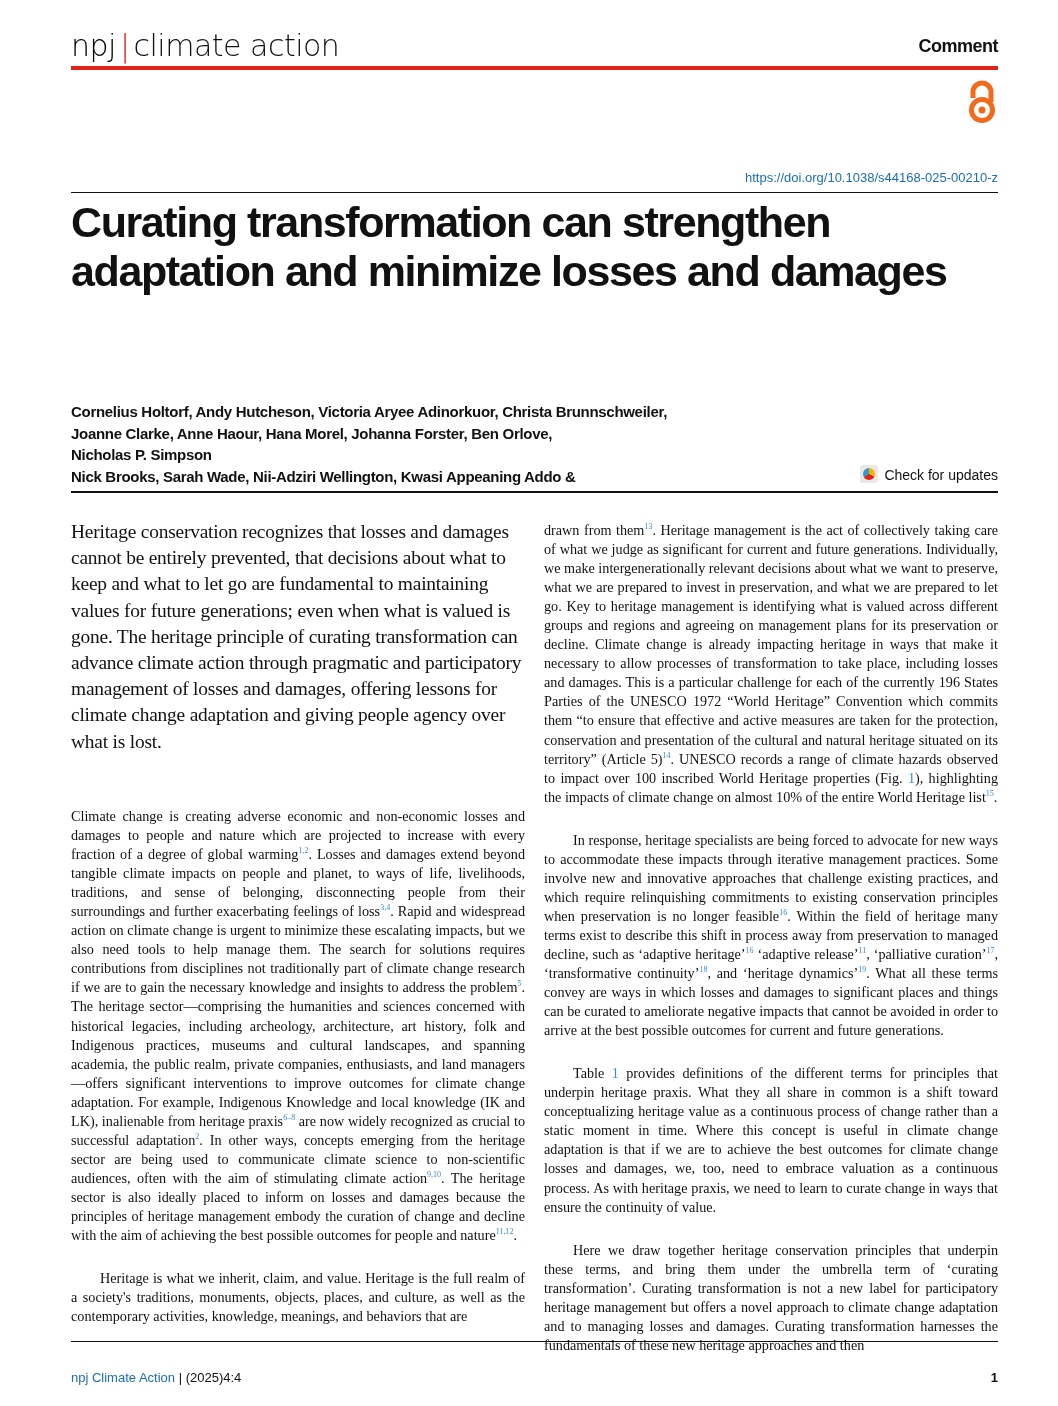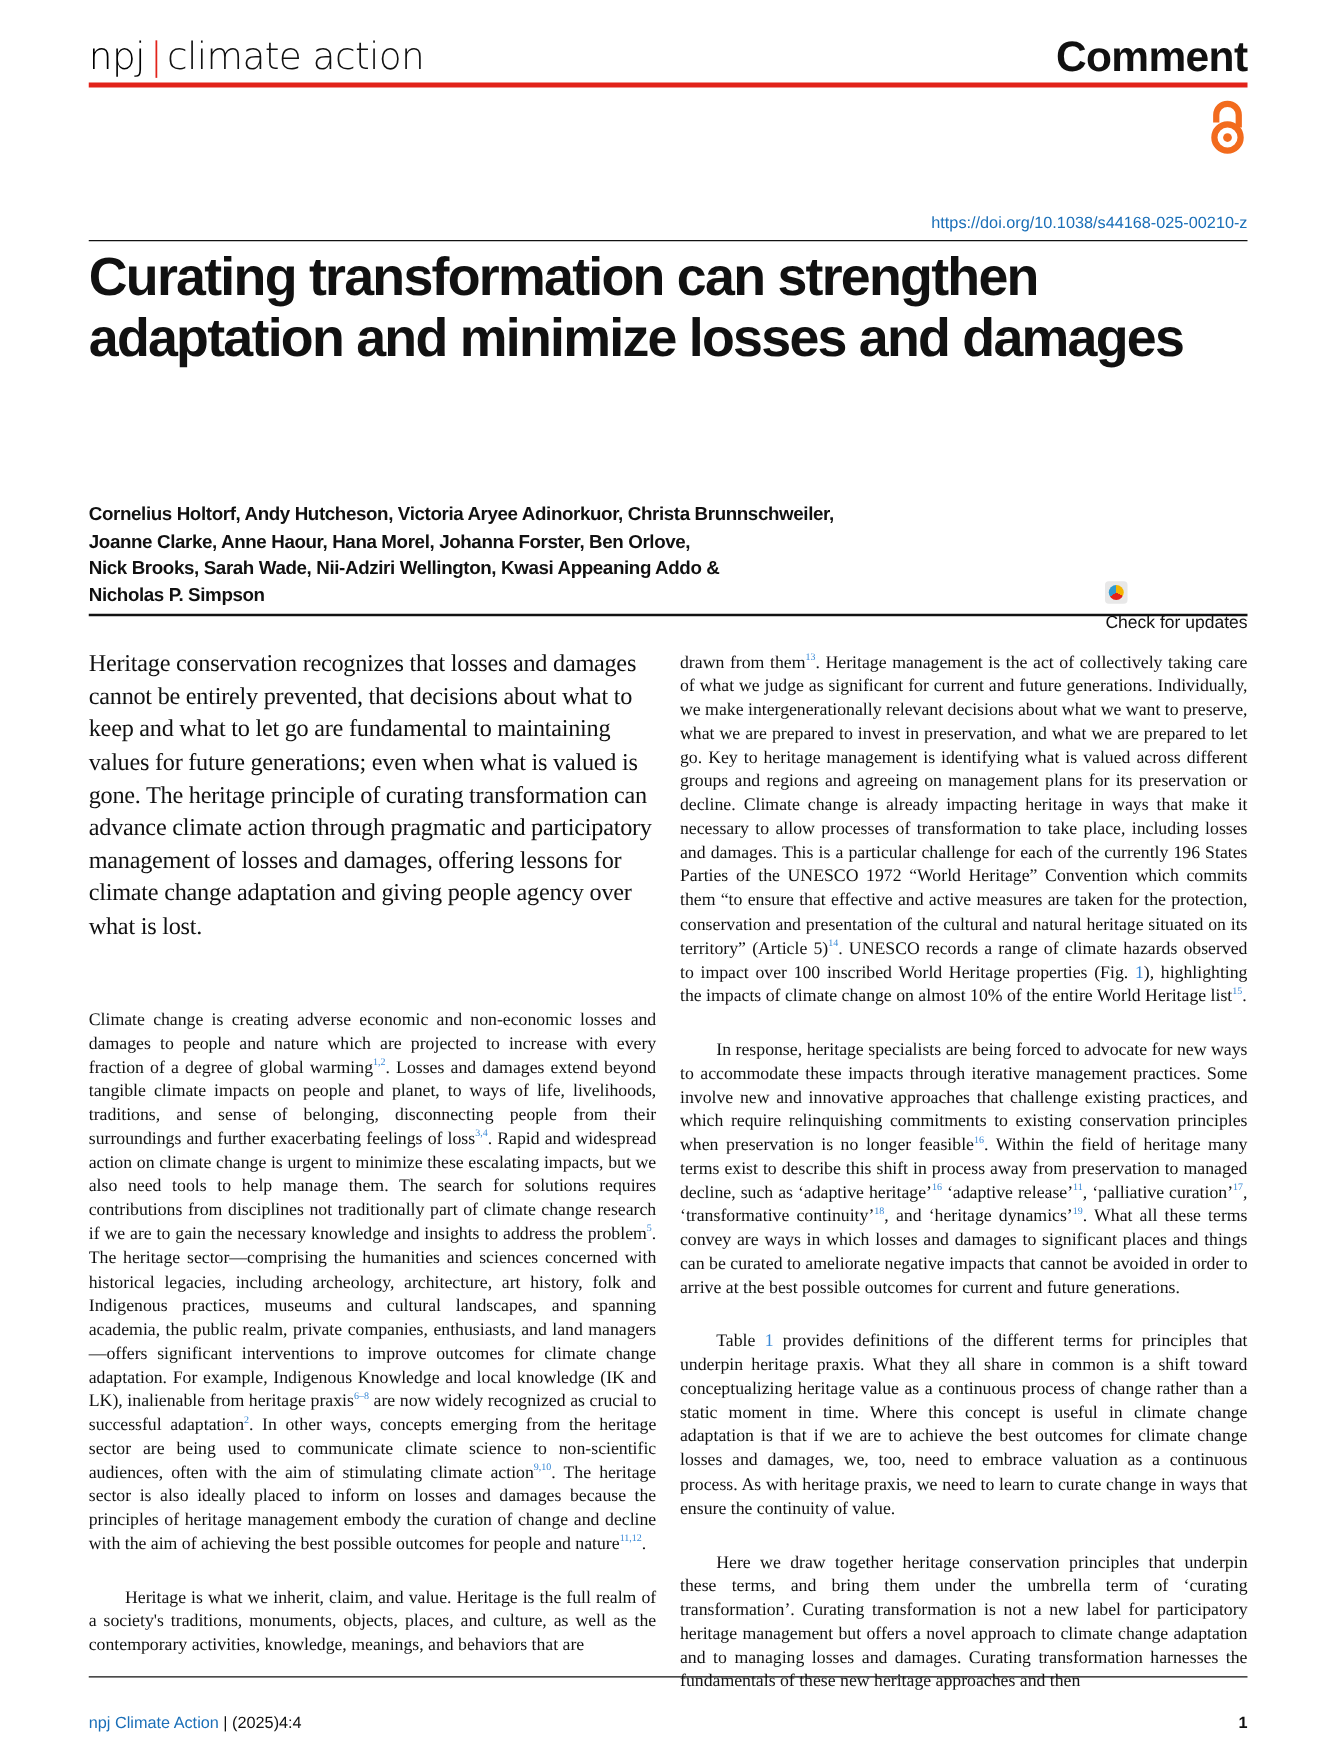--- a/index.html
+++ b/index.html
@@ -4,32 +4,32 @@
   <style>
     * { box-sizing: border-box; margin: 0; padding: 0; }
     html, body { width: 1058px; height: 1406px; background: #ffffff; overflow: hidden; }
     body { position: relative; font-family: "Liberation Sans", sans-serif; color: #111; }
 
     .masthead { position: absolute; left: 71px; top: 28px; width: 927px; height: 44px; }
     .journal { position: absolute; left: 0; top: 0; font-size: 30px; line-height: 36px; font-family: "DejaVu Sans", sans-serif; font-weight: 300; letter-spacing: -0.5px; }
     .journal .npj { color: #000000; margin-top: 36px; }
     .journal .bar { color: #e2231a; margin: 0 4px; }
     .journal .name { color: #111; text-align: center; }
-    .article-type { position: absolute; right: 0; top: 2px; font-size: 34px; font-weight: bold; line-height: 32px; color: #111; letter-spacing: -0.5px; }
+    .article-type { position: absolute; right: 0; top: 2px; font-size: 18px; font-weight: bold; line-height: 32px; color: #111; letter-spacing: -0.5px; }
     .red-rule { position: absolute; left: 71px; top: 66px; width: 927px; height: 4px; background: #e2231a; }
 
     .oa-icon { position: absolute; left: 966px; top: 80px; width: 32px; height: 44px; }
 
     .doi { position: absolute; right: 60px; top: 170px; font-size: 13px; color: #1a6fb8; text-decoration: none; }
     .top-rule { position: absolute; left: 71px; top: 192px; width: 927px; height: 1px; background: #111; }
 
     .title { position: absolute; left: 71px; top: 198px; width: 900px; font-size: 43px; line-height: 49px; font-weight: bold; letter-spacing: -1.4px; color: #111; }
 
     .authors { position: absolute; left: 71px; top: 401px; width: 740px; font-size: 15px; line-height: 21.5px; font-weight: bold; color: #111; letter-spacing: -0.3px; }
-    .updates { position: absolute; right: 60px; top: 465px; display: flex; align-items: flex-start; gap: 6px; font-size: 14px; color: #111; cursor: pointer; flex-direction: column; }
+    .updates { position: absolute; right: 60px; top: 465px; display: flex; align-items: flex-end; gap: 6px; font-size: 14px; color: #111; cursor: pointer; }
     .updates .badge { width: 18px; height: 18px; border-radius: 3px; background: #e8e8e8; display: flex; align-items: center; justify-content: center; }
     .updates .badge span { width: 12px; height: 12px; border-radius: 50%; background: conic-gradient(#f4b400 0 33%, #e2231a 33% 66%, #2e9ad0 66% 100%); }
     .author-rule { position: absolute; left: 71px; top: 491px; width: 927px; height: 2px; background: #111; }
 
     .standfirst { position: absolute; left: 71px; top: 519px; width: 456px; font-size: 19.4px; line-height: 26.2px; color: #111; letter-spacing: -0.2px; font-family: Liberation Serif, serif; }
 
     .col { position: absolute; width: 454px; font-family: "Liberation Serif", serif; font-size: 14.2px; line-height: 19.05px; color: #111; text-align: justify; hyphens: auto; }
     .col-left { left: 71px; top: 807px; }
     .col-right { left: 544px; top: 521px; }
     .col p { margin: 0; }
@@ -63,22 +63,22 @@
 </div>
 
 <a class="doi">https://doi.org/10.1038/s44168-025-00210-z</a>
 <div class="top-rule"></div>
 
 <h1 class="title">Curating transformation can strengthen adaptation and minimize losses and damages</h1>
 
 <div class="authors">
   <div>Cornelius Holtorf, Andy Hutcheson, Victoria Aryee Adinorkuor, Christa Brunnschweiler,</div>
   <div>Joanne Clarke, Anne Haour, Hana Morel, Johanna Forster, Ben Orlove,</div>
+  <div>Nicholas P. Simpson</div>
   <div>Nick Brooks, Sarah Wade, Nii-Adziri Wellington, Kwasi Appeaning Addo &amp;</div>
-  <div>Nicholas P. Simpson</div>
 </div>
 <div class="updates">
   <span class="badge">
       <span></span>
     </span>
   <span>Check for updates</span>
 </div>
 <div class="author-rule"></div>
 
 <p class="standfirst">Heritage conservation recognizes that losses and damages cannot be entirely prevented, that decisions about what to keep and what to let go are fundamental to maintaining values for future generations; even when what is valued is gone. The heritage principle of curating transformation can advance climate action through pragmatic and participatory management of losses and damages, offering lessons for climate change adaptation and giving people agency over what is lost.</p>

